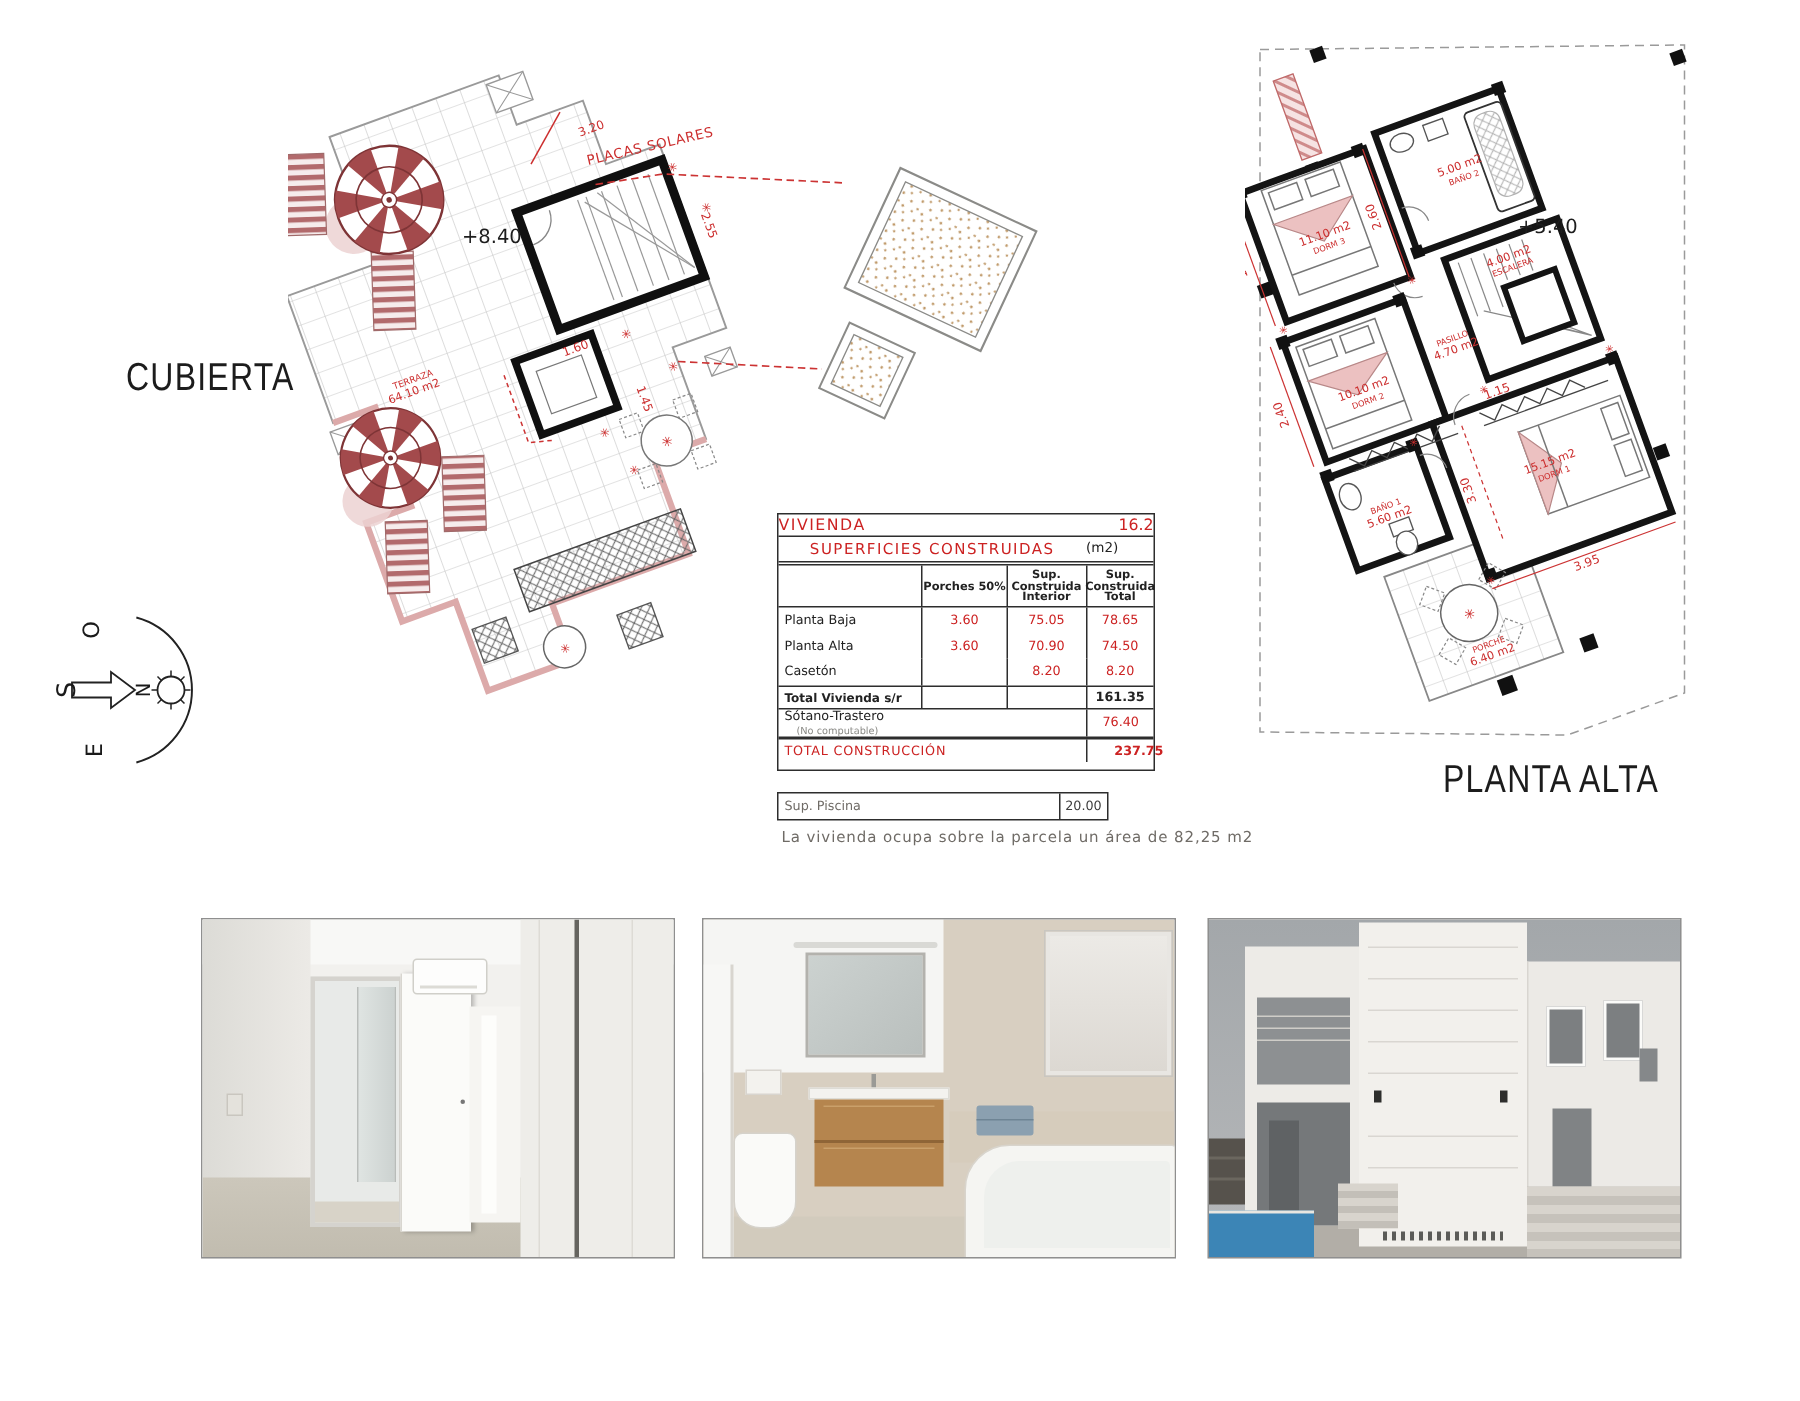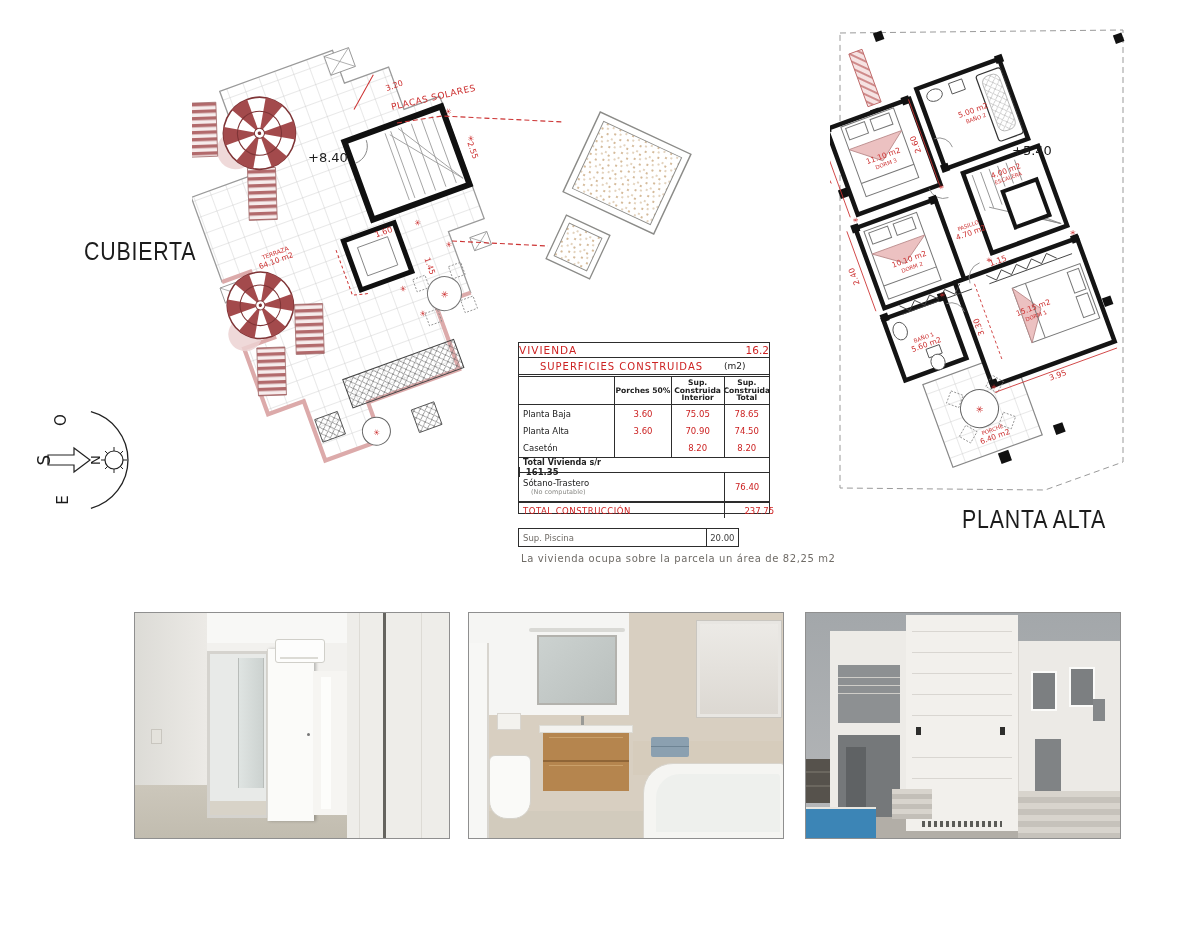--- a/index.html
+++ b/index.html
@@ -371,36 +371,36 @@
     <div class="tcell c2 red">3.60</div>
     <div class="tcell c3 red">70.90</div>
     <div class="tcell c4 red">74.50</div>
   </div>
   <div class="trow" style="height:18px;">
     <div class="tcell c1">Casetón</div>
     <div class="tcell c2"></div>
     <div class="tcell c3 red">8.20</div>
     <div class="tcell c4 red">8.20</div>
   </div>
-  <div class="trow" style="height:15px;border-top:1.5px solid #2d2d2d;flex-direction:column;">
+  <div class="trow" style="height:15px;border-top:1.5px solid #2d2d2d;">
     <div class="tcell c1" style="font-weight:bold;font-size:8px;">Total Vivienda s/r</div>
     <div class="tcell c2"></div>
     <div class="tcell c3"></div>
     <div class="tcell c4" style="font-weight:bold;">161.35</div>
   </div>
-  <div class="trow" style="height:29px;border-top:1.5px solid #2d2d2d;">
+  <div class="trow" style="height:19px;border-top:1.5px solid #2d2d2d;">
     <div style="width:81.8%;padding-left:4px;display:flex;flex-direction:column;justify-content:center;">
       <span>Sótano-Trastero</span>
       <span style="font-size:6.5px;color:#8a8a86;padding-left:8px;">(No computable)</span>
     </div>
     <div class="tcell c4 red">76.40</div>
   </div>
   <div class="trow" style="height:17px;border-top:2px solid #2d2d2d;">
     <div class="tcell red" style="width:81.8%;justify-content:flex-start;padding-left:4px;letter-spacing:.5px;">TOTAL CONSTRUCCIÓN</div>
-    <div class="tcell c4 red" style="font-weight:normal;padding-left:25px;">237.75</div>
+    <div class="tcell c4 red" style="font-weight:bold;padding-left:25px;">237.75</div>
   </div>
 </div>
 
 <div class="abs piscina-box">
   <div class="tcell" style="width:81.8%;justify-content:flex-start;padding-left:4px;color:#6f6b66;">Sup. Piscina</div>
   <div class="tcell" style="width:18.2%;border-left:1px solid #2d2d2d;color:#3d3d3d;margin-left:41px;">20.00</div>
 </div>
 <div class="abs footnote">La vivienda ocupa sobre la parcela un área de 82,25 m2</div>
 
 <div class="abs photo" style="left:134px;">

